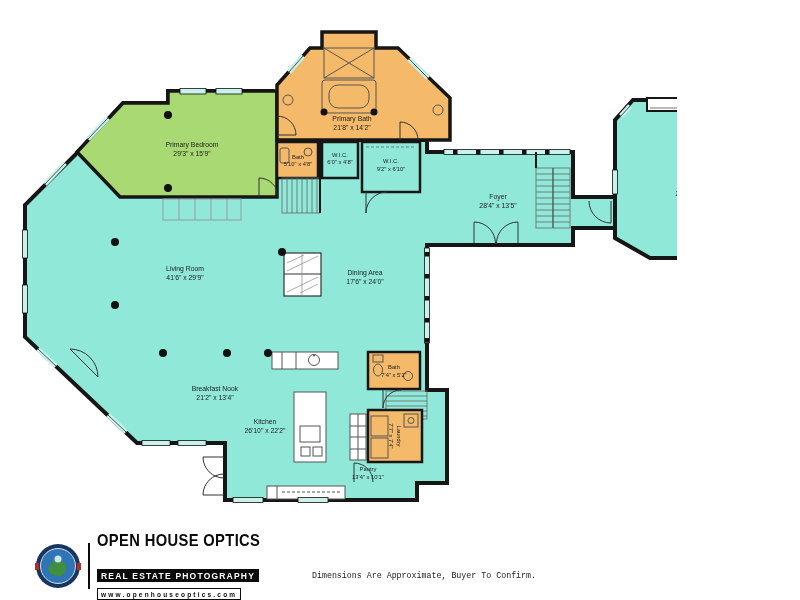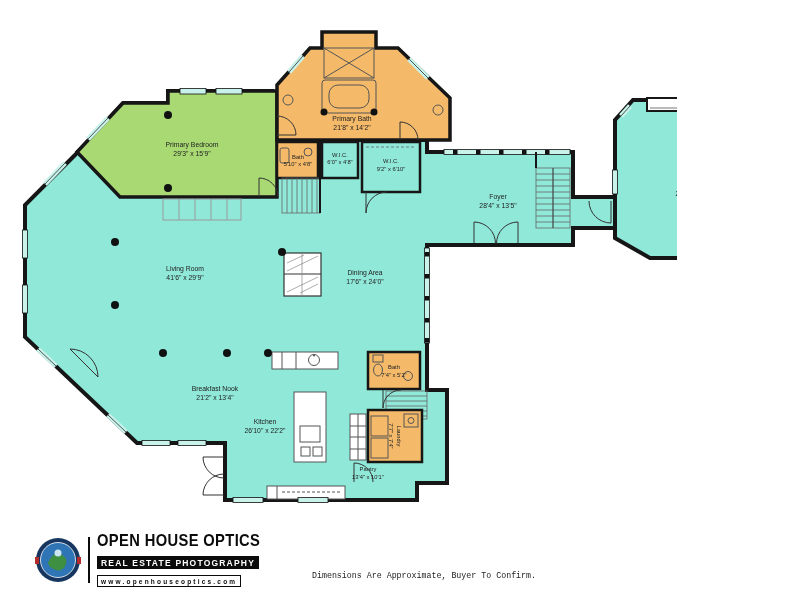--- a/index.html
+++ b/index.html
@@ -26,21 +26,21 @@
        text-anchor:middle;}
   .lbl-sm{font-size:5.8px;}
   .deck{fill:none;stroke:#9a9a9a;stroke-width:1;}
 
   
   .footer-logo{position:absolute;left:34px;top:532px;display:flex;align-items:center;}
   .logo-divider{width:2px;height:46px;background:#0b0b0b;margin:0 7px 0 6px;}
   .logo-title{font-size:16px;font-weight:700;color:#0b0b0b;letter-spacing:.4px;
               transform:scale(.92,1.08);transform-origin:left center;white-space:nowrap;}
   .logo-subtitle{display:inline-block;background:#0b0b0b;color:#fff;font-size:8.5px;
-              font-weight:700;letter-spacing:1.2px;padding:1.5px 4px 1px 4px;margin-top:6px;
+              font-weight:700;letter-spacing:1.2px;padding:1.5px 4px 1px 4px;margin-top:19px;
               white-space:nowrap;}
   .logo-url{display:inline-block;border:1px solid #0b0b0b;font-size:6.5px;font-weight:700;
               letter-spacing:2.2px;padding:1.5px 3px;margin-top:2px;color:#0b0b0b;
               white-space:nowrap;}
   .disclaimer{position:absolute;left:294px;top:571px;width:260px;text-align:center;
               font-size:8.3px;color:#222;font-family:Liberation Mono, monospace;}
   .compass{position:absolute;left:748px;top:543px;width:34px;text-align:center;}
   .compass-n{font-size:9px;color:#111;margin-bottom:0;}
 </style>
 </head>

